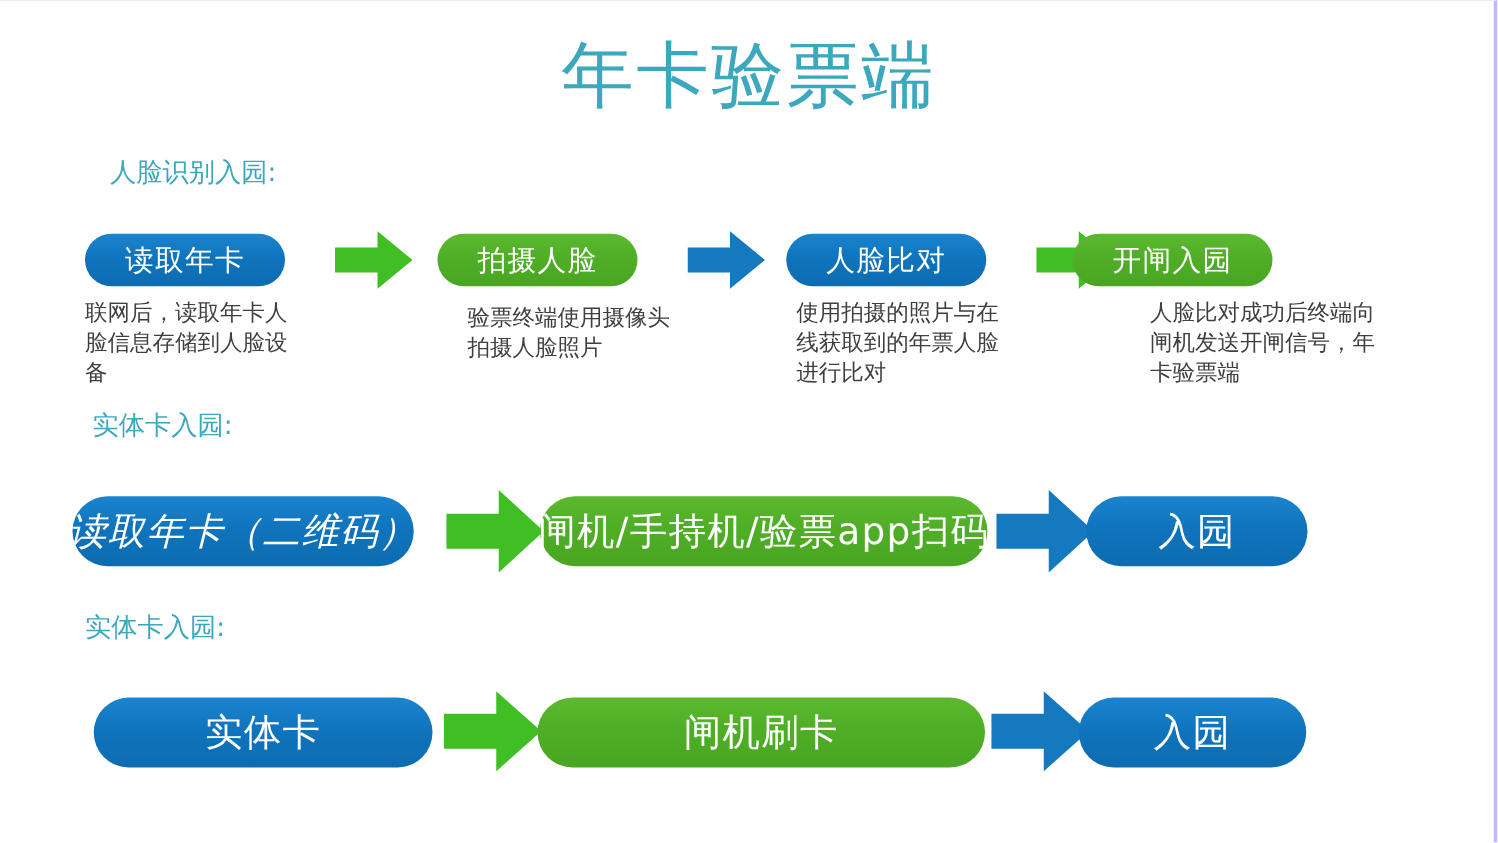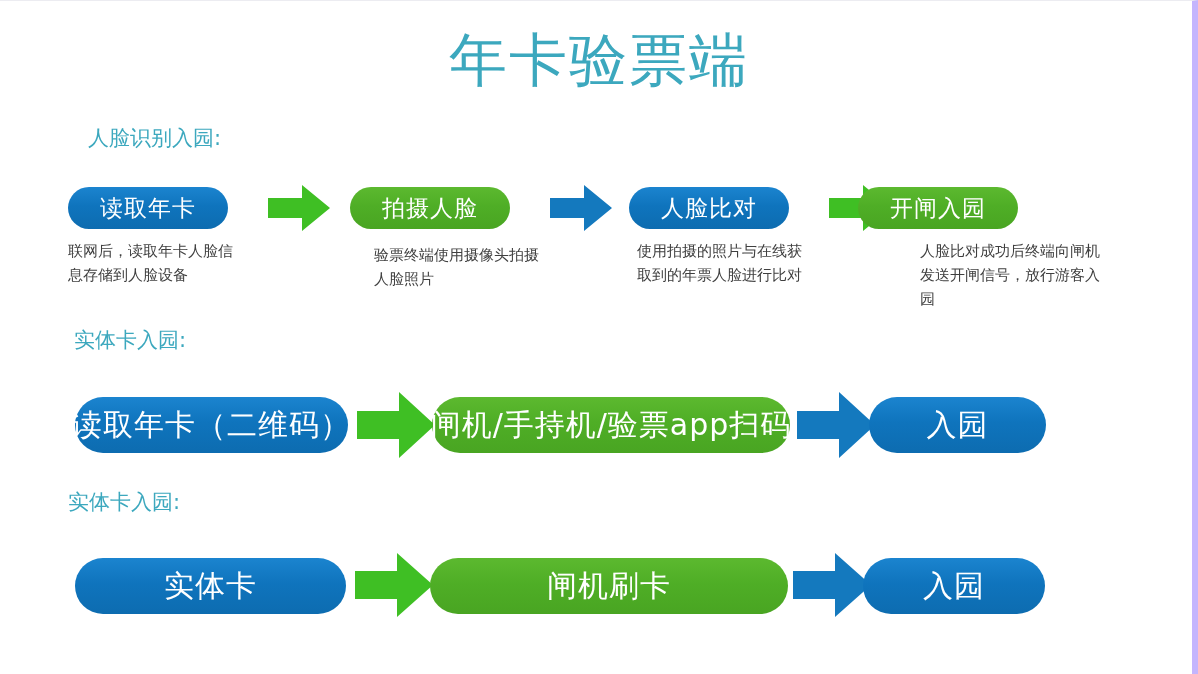--- a/index.html
+++ b/index.html
@@ -10,21 +10,21 @@
   body {
     font-family: "DejaVu Sans", "Liberation Sans", sans-serif;
   }
   .slide {
     position: relative;
     width: 1198px;
     height: 674px;
     background: #ffffff;
     overflow: hidden;
     border-top: 1px solid #ececf1;
-    border-right: 6px solid #c4b5fd;
+    border-right: 3px solid #c4b5fd;
     box-sizing: border-box;
   }
 
   
   .slide-title {
     position: absolute;
     left: 0;
     top: 24px;
     width: 1198px;
     text-align: center;
@@ -89,21 +89,21 @@
     letter-spacing: 1px;
   }
 
   
   #pill-read-card    { left: 68px;  top: 186px; width: 160px; }
   #pill-capture-face { left: 350px; top: 186px; width: 160px; }
   #pill-face-compare { left: 629px; top: 186px; width: 160px; }
   #pill-open-gate    { left: 858px; top: 186px; width: 160px; }
 
   
-  #pill-read-card-qr { left: 75px;  top: 396px; width: 273px; }
+  #pill-read-card-qr { left: 58px;  top: 396px; width: 273px; font-style: italic; }
   #pill-scan-qr      { left: 432px; top: 396px; width: 358px; }
   #pill-enter-park-2 { left: 869px; top: 396px; width: 177px; }
 
   
   #pill-physical-card { left: 75px;  top: 557px; width: 271px; }
   #pill-gate-swipe    { left: 430px; top: 557px; width: 358px; }
   #pill-enter-park-3  { left: 863px; top: 557px; width: 182px; }
 
   
   .arrow {
@@ -120,21 +120,21 @@
   #arrow-4 { left: 357px; top: 388px; }
   #arrow-5 { left: 797px; top: 388px; }
 
   
   #arrow-6 { left: 355px; top: 549px; }
   #arrow-7 { left: 793px; top: 549px; }
 
   
   .step-desc {
     position: absolute;
-    font-size: 15px;
+    font-size: 18px;
     line-height: 24px;
     color: #3f3f3f;
     font-family: "DejaVu Sans", "Liberation Sans", sans-serif;
   }
   #desc-read-card    { left: 68px;  top: 238px; width: 175px; }
   #desc-capture-face { left: 350px; top: 242px; width: 175px; margin-left: 24px; }
   #desc-face-compare { left: 637px; top: 238px; width: 175px; }
   #desc-open-gate    { left: 920px; top: 238px; width: 180px; }
 </style>
 </head>
@@ -171,21 +171,21 @@
   </div>
 
   <div class="pill green r1" id="pill-open-gate">开闸入园</div>
 
   <div class="step-desc" id="desc-read-card">联网后，读取年卡人脸信息存储到人脸设备</div>
 
   <div class="step-desc" id="desc-capture-face">验票终端使用摄像头拍摄人脸照片</div>
 
   <div class="step-desc" id="desc-face-compare">使用拍摄的照片与在线获取到的年票人脸进行比对</div>
 
-  <div class="step-desc" id="desc-open-gate">人脸比对成功后终端向闸机发送开闸信号，放行游客入园</div>
+  <div class="step-desc" id="desc-open-gate">人脸比对成功后终端向闸机发送开闸信号，年卡验票端</div>
 
   <div class="section-label" id="label-qr">实体卡入园:</div>
 
   <div class="pill blue r2" id="pill-read-card-qr">读取年卡（二维码）</div>
 
   <div class="arrow" id="arrow-4">
     <svg width="78" height="72" viewBox="0 0 78 72">
       <polygon points="0,22 42,22 42,3 78,36 42,69 42,50 0,50" fill="#3FBF24"></polygon>
     </svg>
   </div>

